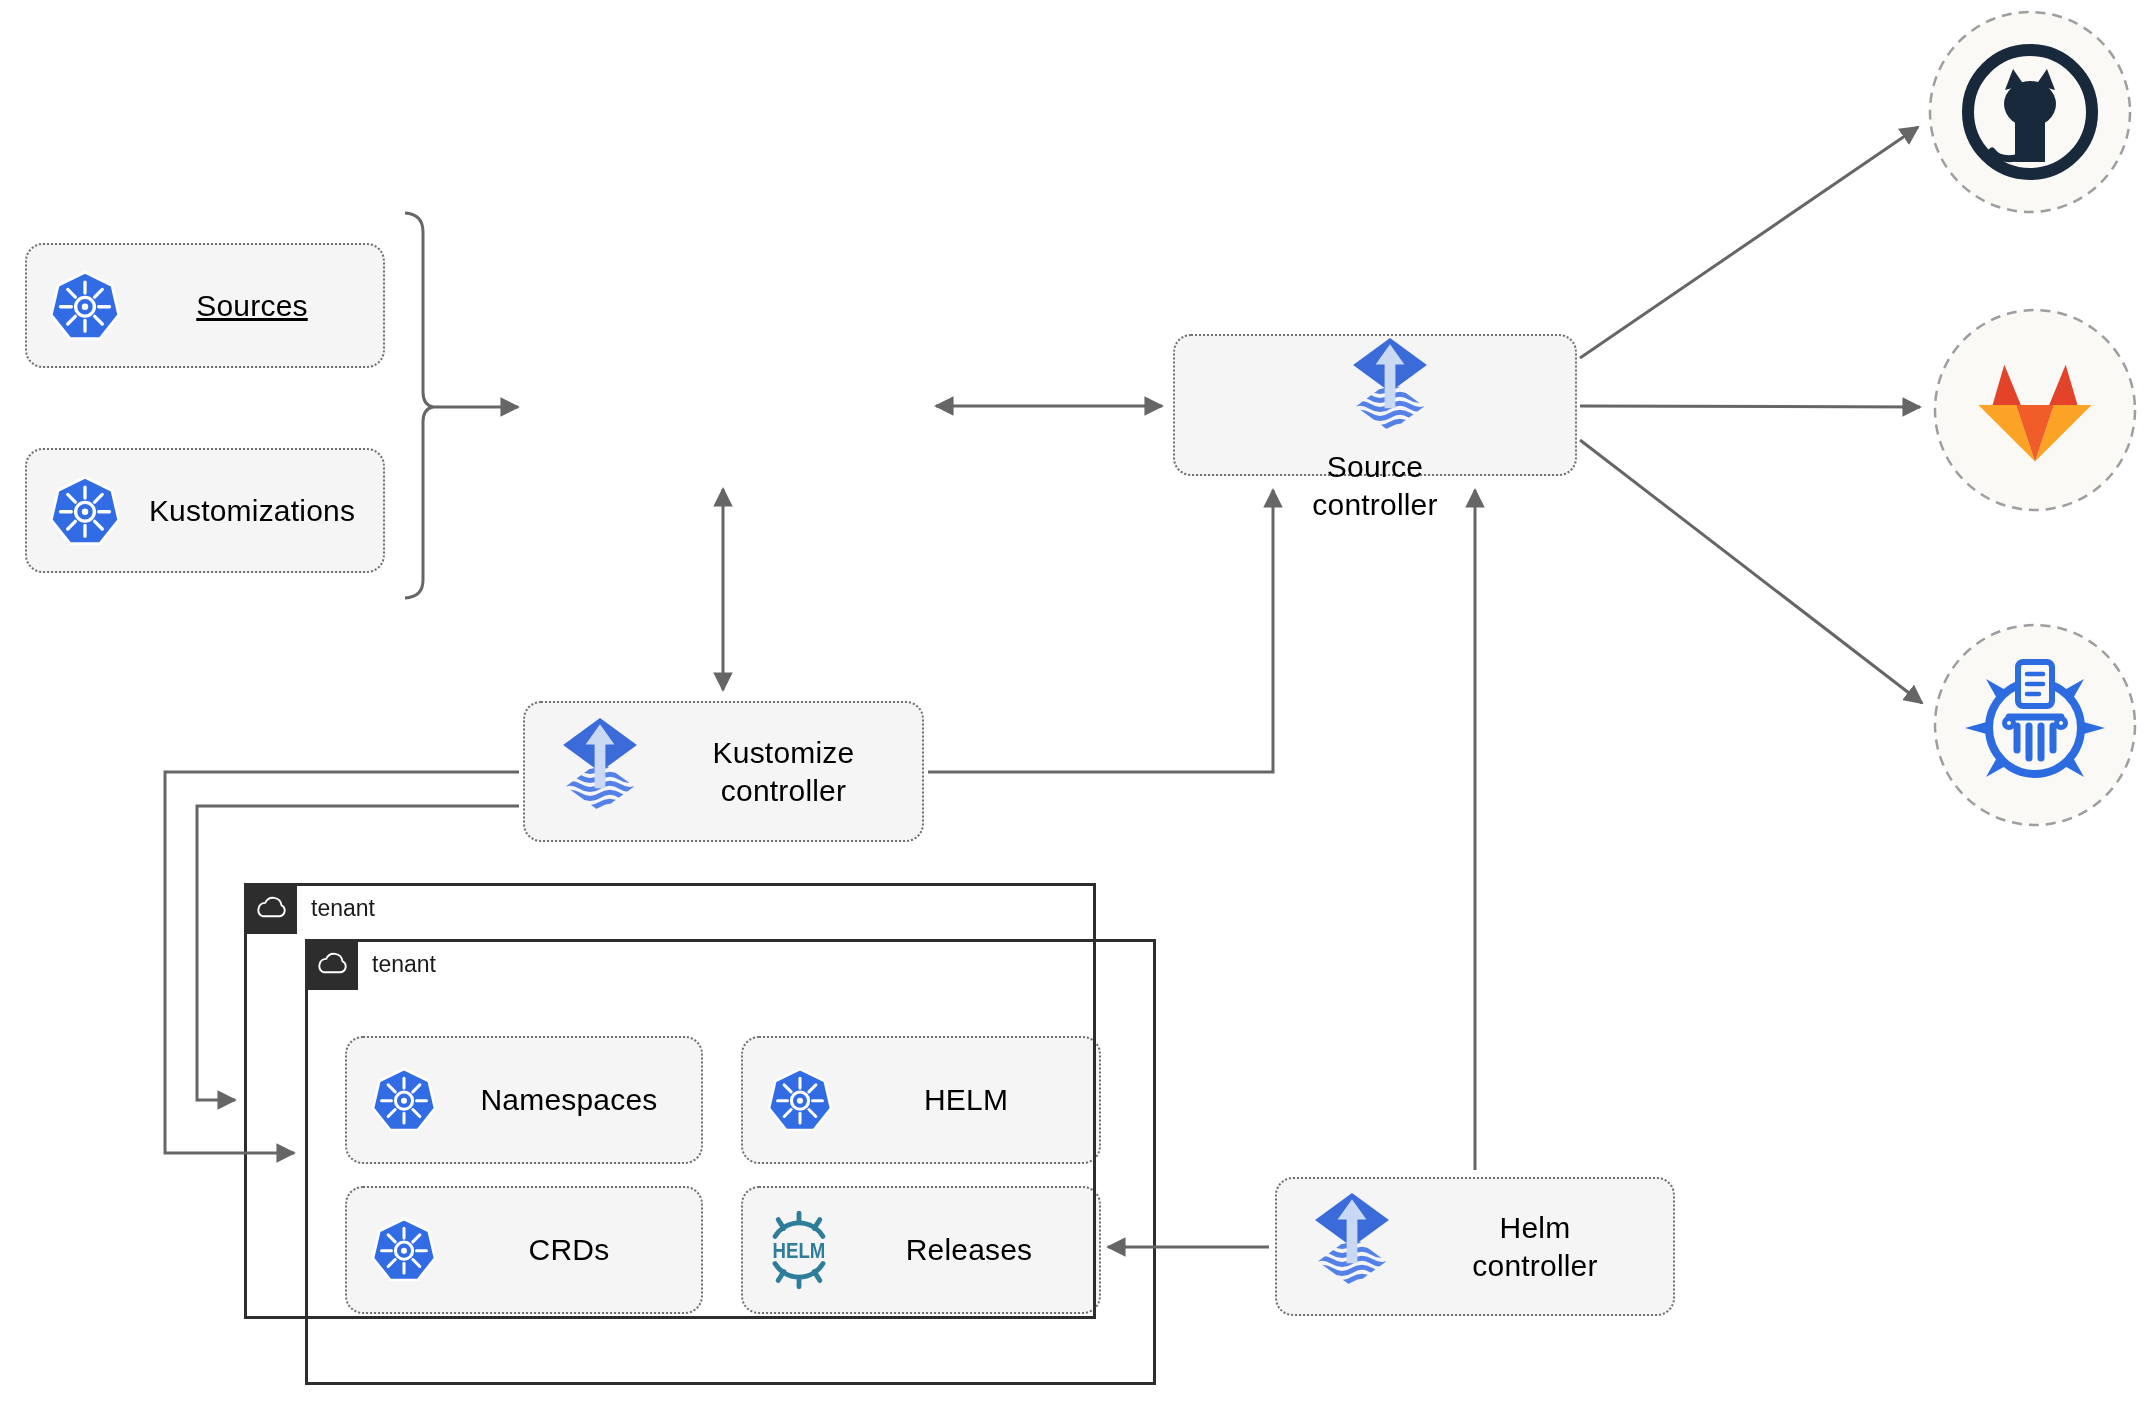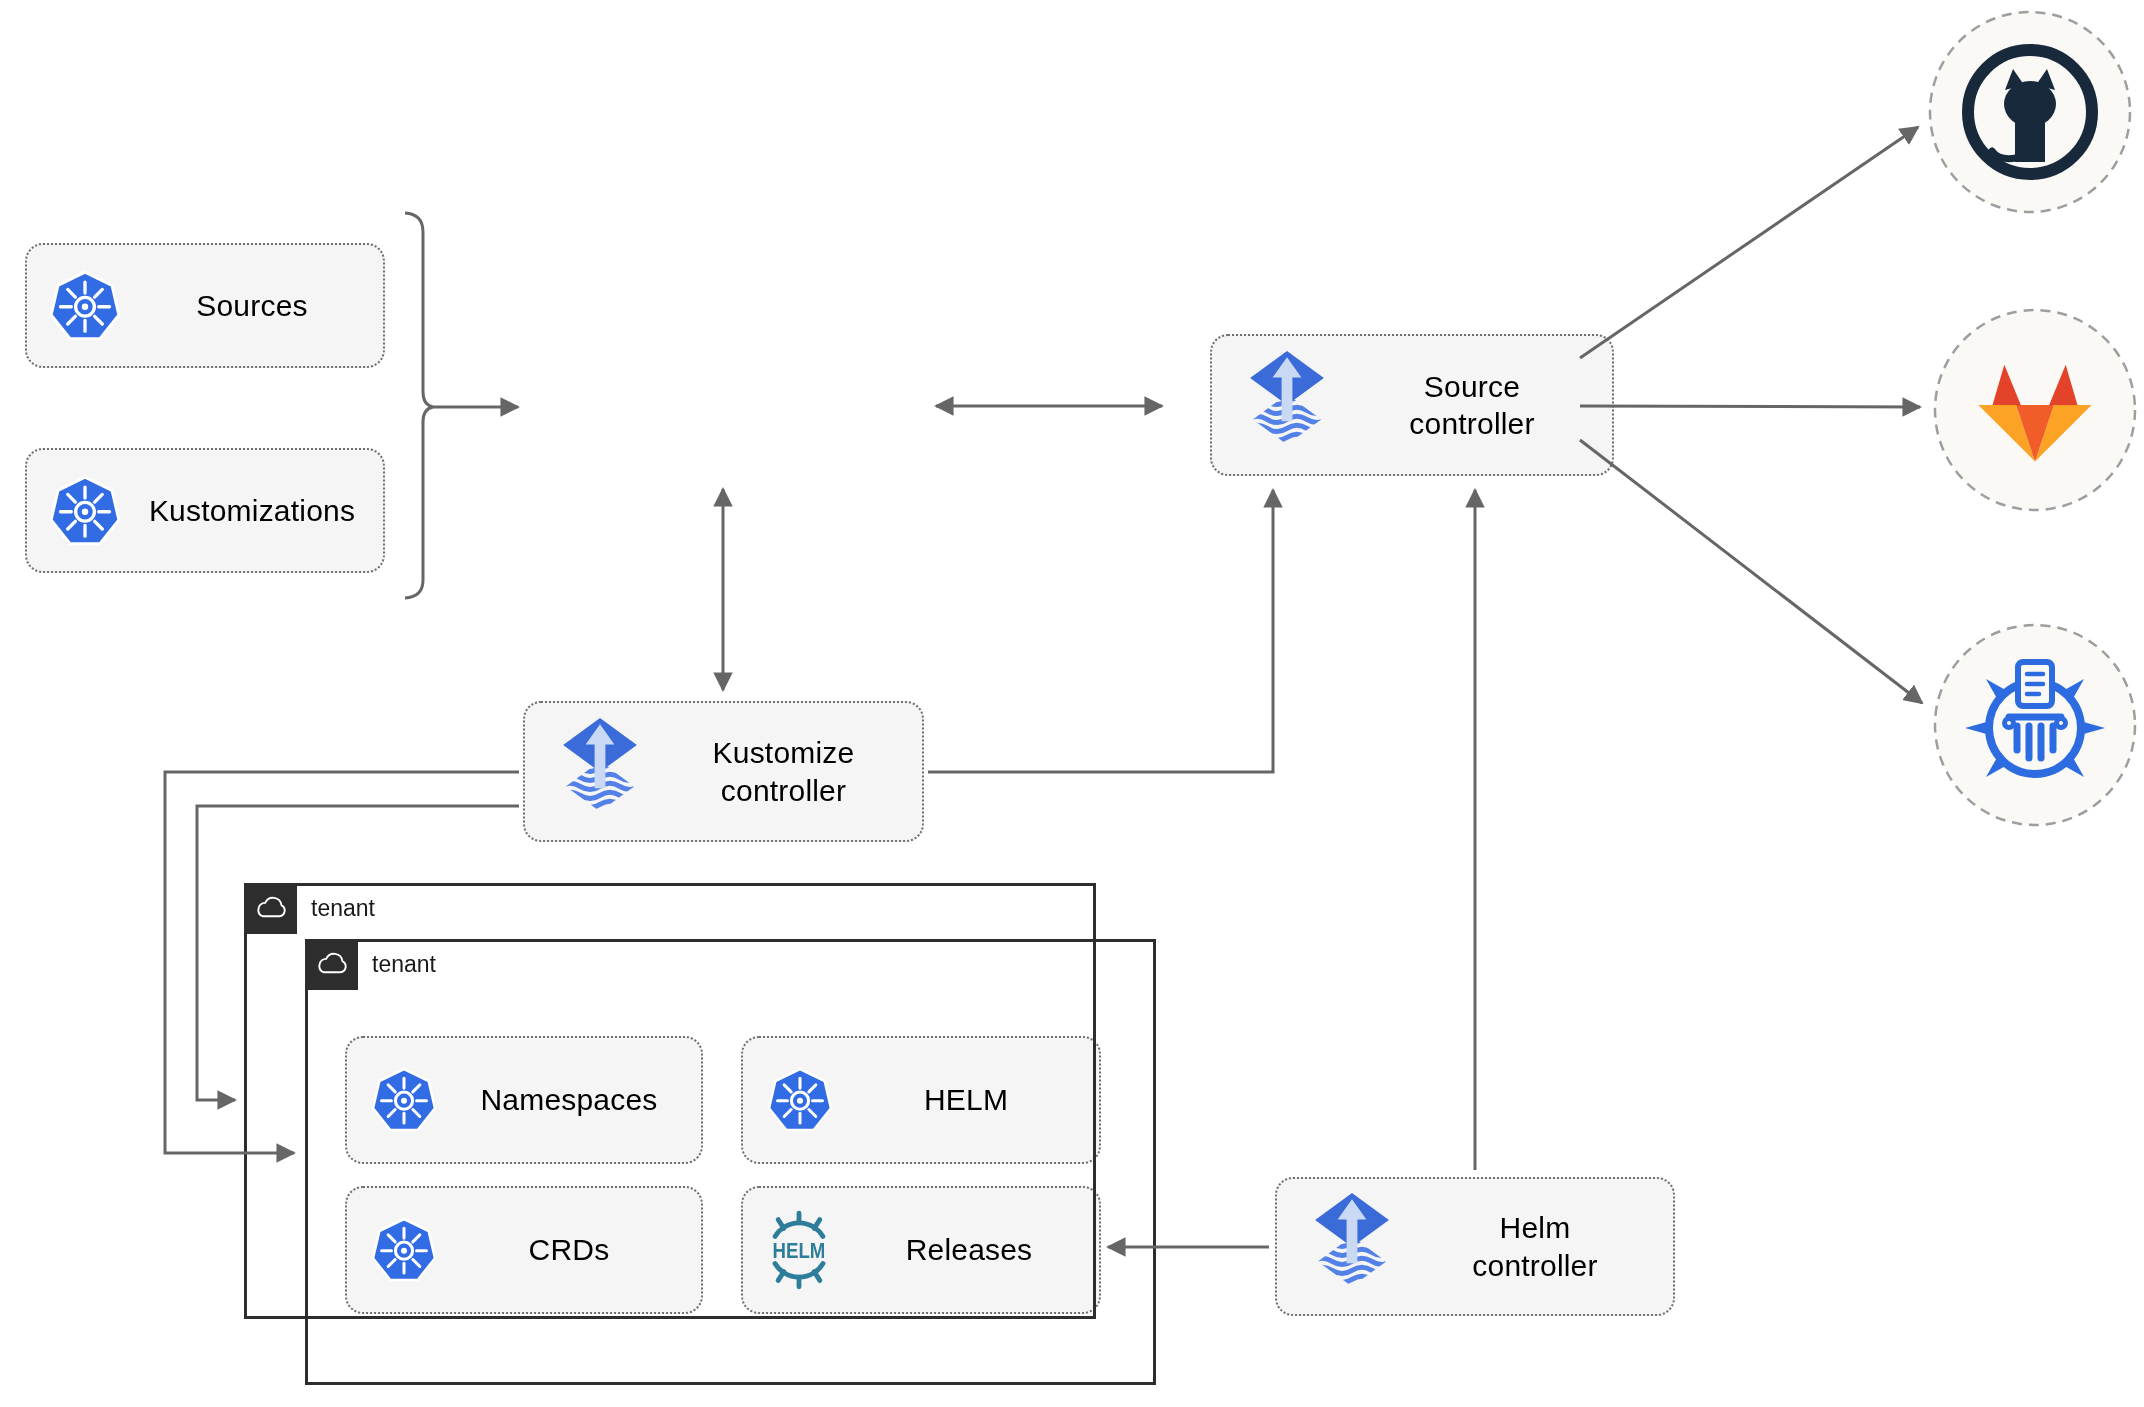--- a/index.html
+++ b/index.html
@@ -6,24 +6,24 @@
             font-family:"Liberation Sans",sans-serif;}
   .stage{position:relative;width:2144px;height:1407px;background:#ffffff;}
 
   
   .node{position:absolute;background:#f5f5f5;border:2.5px dotted #6f6f6f;border-radius:18px;
         display:flex;align-items:center;box-sizing:border-box;}
   .node .label{flex:1;text-align:center;font-size:30px;color:#000;line-height:1.25;
                white-space:pre-line;letter-spacing:.2px;}
   .node svg.icon{flex:0 0 auto;display:block;}
 
-  .n-sources       {left:25px;  top:243px;  width:360px; height:125px;}
+  .n-sources       {left:25px;  top:243px;  width:360px; height:125px;text-decoration:underline;}
   .n-kustomizations{left:25px;  top:448px;  width:360px; height:125px;}
   .n-k8s           {left:527px; top:333px;  width:398px; height:145px;}
-  .n-source        {left:1210px;top:334px;  width:404px; height:142px;}
+  .n-source        {left:1173px;top:334px;  width:404px; height:142px;flex-direction:column;}
   .n-kustomize     {left:523px; top:701px;  width:401px; height:141px;}
   .n-helm          {left:1275px;top:1177px; width:400px; height:139px;}
   .n-namespaces    {left:345px; top:1036px; width:358px; height:128px;}
   .n-rbac          {left:741px; top:1036px; width:360px; height:128px;}
   .n-crds          {left:345px; top:1186px; width:358px; height:128px;}
   .n-releases      {left:741px; top:1186px; width:360px; height:128px;justify-content:space-between;}
 
   .ic-k8s-lg {width:86px;height:86px;margin-left:26px;}
   .ic-k8s-md {width:72px;height:72px;margin-left:22px;}
   .ic-k8s-sm {width:66px;height:66px;margin-left:24px;}

